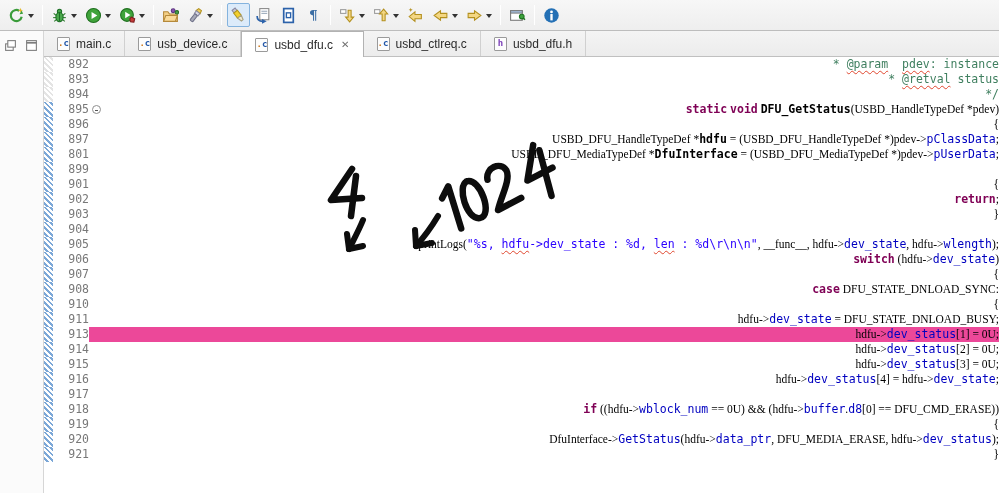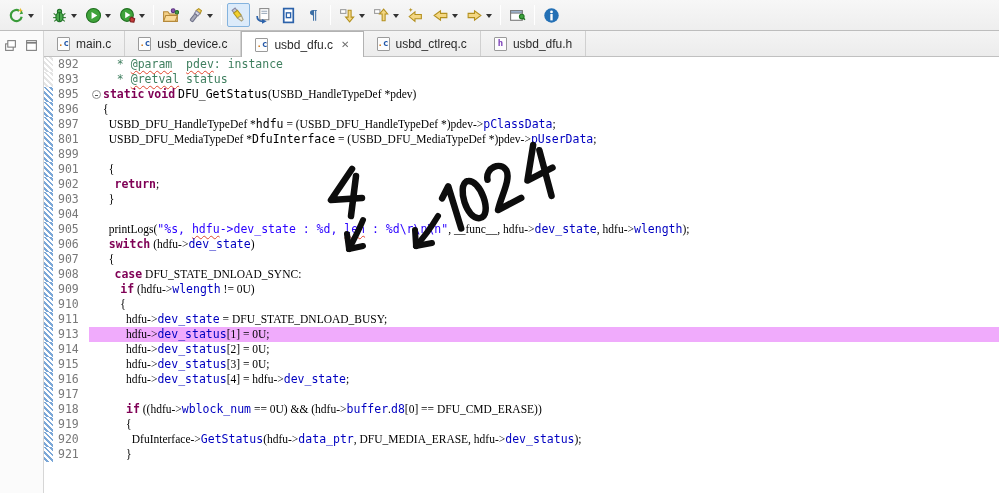--- a/index.html
+++ b/index.html
@@ -43,38 +43,38 @@
   .ficon { display:inline-flex; align-items:center; justify-content:center;
            width:13px; height:14px; border:1px solid #9a9a9a; background:#fdfdfd;
            font-size:9px; font-weight:bold; margin-right:6px; border-radius:1px;
            font-family:"DejaVu Sans Mono", monospace; line-height:1; }
   .ficon .dot { color:#cf7a1e; } .ficon .c { color:#2458a8; } .ficon .h { color:#7a3db8; }
   .tab-close { margin-left:8px; color:#6f6f6f; font-size:10px; line-height:1; }
 
   
   .editor { flex:1; background:#fff; overflow:hidden; position:relative;
             font-family:"DejaVu Sans Mono", monospace; font-size:11.5px; }
-  .line { display:flex; height:15px; line-height:15px; }
+  .line { display:flex; height:15px; line-height:15px;text-align:right; }
   .bar { width:9px; flex:none; }
   .bar.new { background:repeating-linear-gradient(45deg,#ffffff 0 2px,#7ba7d7 2px 4px); }
   .bar.old { background:repeating-linear-gradient(45deg,#ffffff 0 2px,#e4e4e4 2px 4px); }
   .num { width:36px; flex:none; color:#787878; padding-left:5px; }
   .fold { width:14px; flex:none; display:flex; align-items:center; justify-content:center; }
   .foldminus { width:9px; height:9px; border:1px solid #8f8f8f; border-radius:50%;
                background:#fff; position:relative; }
   .foldminus::after { content:""; position:absolute; left:2px; right:2px; top:3.5px;
                       border-top:1px solid #555; }
   .code { flex:1; white-space:pre; color:#000; }
-  .line.cur .fold, .line.cur .code { background:#f0abfc; }
+  .line.cur .fold, .line.cur .code { background:#ec4899; }
 
   .k { color:#7f0055; font-weight:bold; }
   .c { color:#3f7f5f; }
   .s { color:#2a00ff; }
   .f { color:#0000c0; }
-  .b { color:#000; font-weight:normal; }
+  .b { color:#000; font-weight:bold; }
   .p { color:#000;font-family:Liberation Serif, serif; }
   .sp { text-decoration-line:underline; text-decoration-style:wavy;
         text-decoration-color:#e0472f; text-decoration-thickness:1px;
         text-underline-offset:2px; }
 
   
   .overlay { position:absolute; left:0; top:0; width:999px; height:494px;
              pointer-events:none; }
 </style>
 </head>
@@ -319,20 +319,26 @@
             <div class="fold"></div>
             <div class="code"><span class="c">  * </span><span class="c sp">@param</span><span class="c">  </span><span class="c sp">pdev</span><span class="c">: instance</span></div>
           </div>
           <div class="line">
             <div class="bar old"></div>
             <div class="num">893</div>
             <div class="fold"></div>
             <div class="code"><span class="c">  * </span><span class="c sp">@retval</span><span class="c"> status</span></div>
           </div>
           <div class="line">
+            <div class="bar old"></div>
+            <div class="num">894</div>
+            <div class="fold"></div>
+            <div class="code"><span class="c">  */</span></div>
+          </div>
+          <div class="line">
             <div class="bar new"></div>
             <div class="num">895</div>
             <div class="fold">
               <span class="foldminus"></span>
             </div>
             <div class="code"><span class="k">static</span><span class="p"> </span><span class="k">void</span><span class="p"> </span><span class="b">DFU_GetStatus</span><span class="p">(USBD_HandleTypeDef *pdev)</span></div>
           </div>
           <div class="line">
             <div class="bar new"></div>
             <div class="num">896</div>
@@ -397,26 +403,20 @@
             <div class="bar new"></div>
             <div class="num">907</div>
             <div class="fold"></div>
             <div class="code"><span class="p">  {</span></div>
           </div>
           <div class="line">
             <div class="bar new"></div>
             <div class="num">908</div>
             <div class="fold"></div>
             <div class="code"><span class="p">    </span><span class="k">case</span><span class="p"> DFU_STATE_DNLOAD_SYNC:</span></div>
-          </div>
-          <div class="line">
-            <div class="bar new"></div>
-            <div class="num">909</div>
-            <div class="fold"></div>
-            <div class="code"><span class="p">      </span><span class="k">if</span><span class="p"> (hdfu-&gt;</span><span class="f">wlength</span><span class="p"> != 0U)</span></div>
           </div>
           <div class="line">
             <div class="bar new"></div>
             <div class="num">910</div>
             <div class="fold"></div>
             <div class="code"><span class="p">      {</span></div>
           </div>
           <div class="line">
             <div class="bar new"></div>
             <div class="num">911</div>

